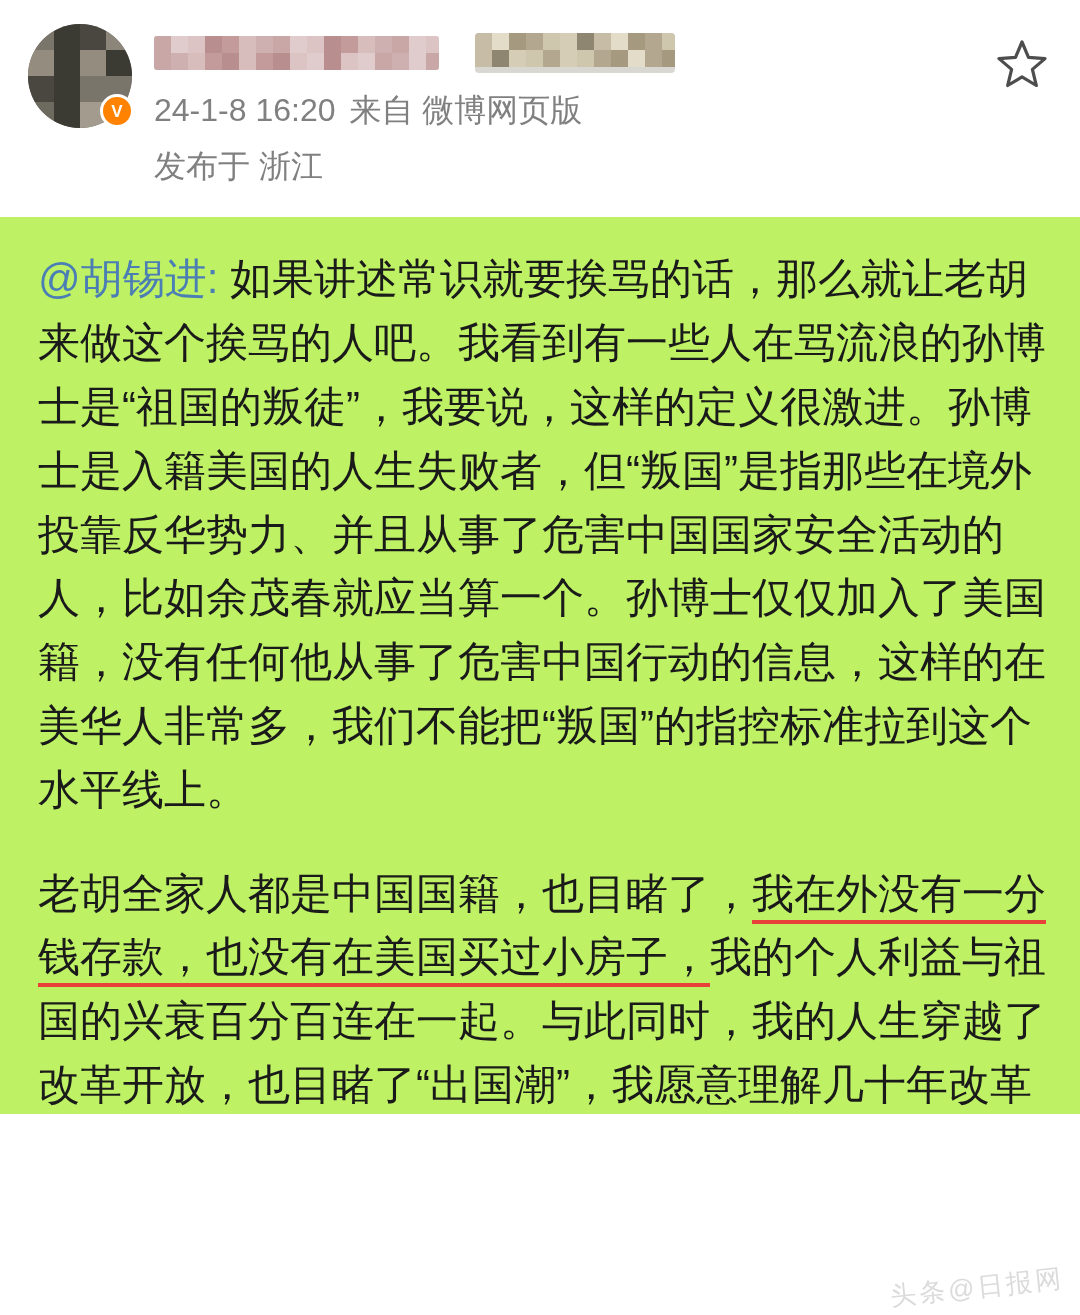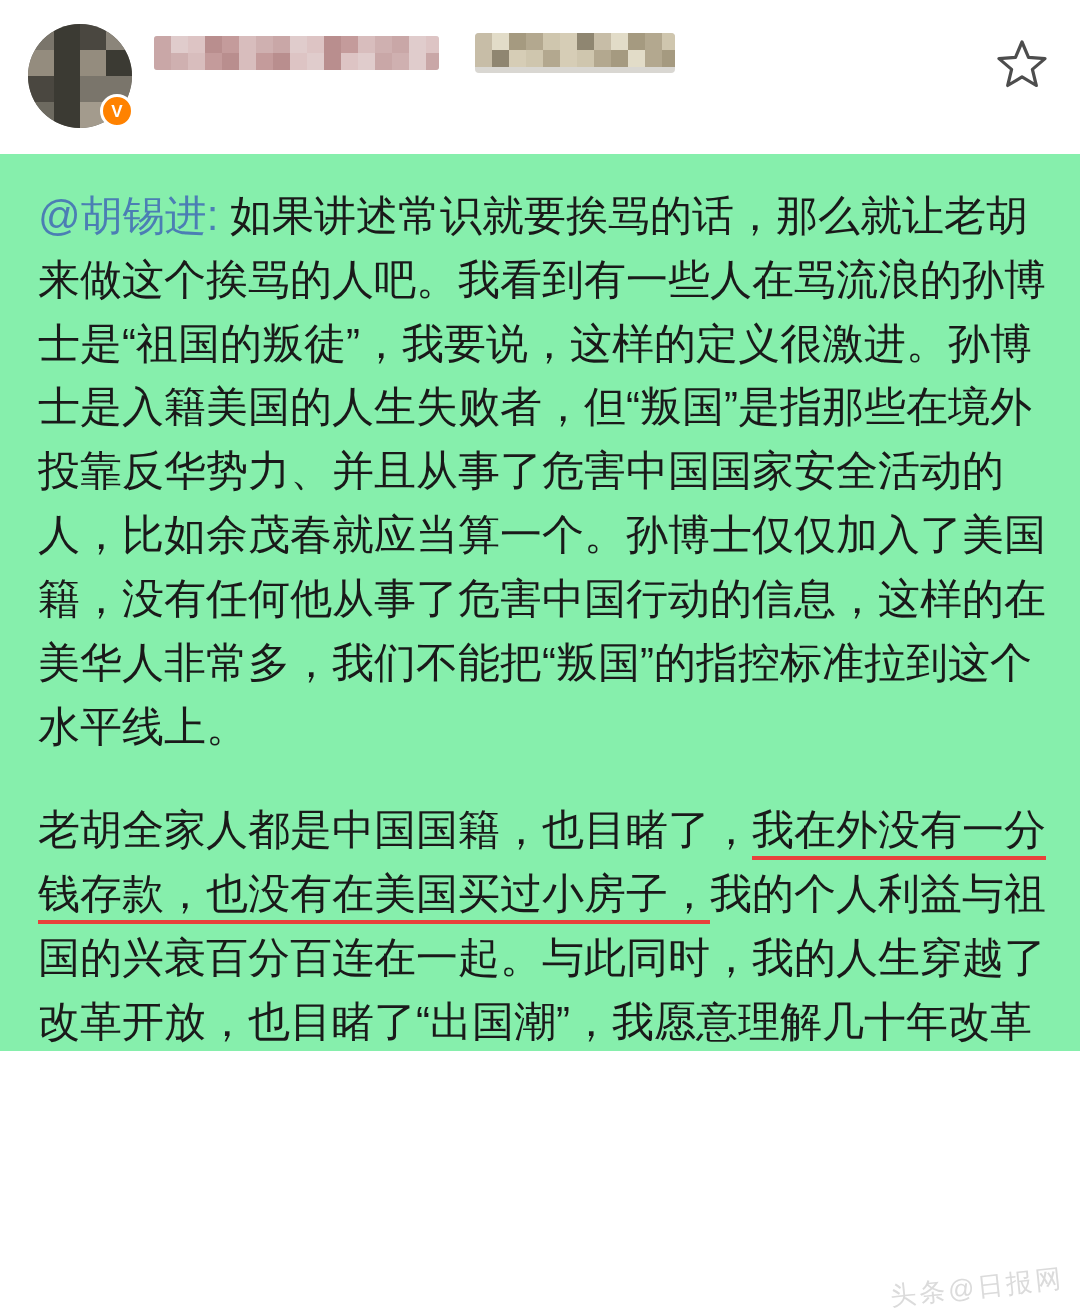--- a/index.html
+++ b/index.html
@@ -115,21 +115,21 @@
   .ul-red {
     border-bottom: 4px solid #e8413a;
     padding-bottom: 3px;
   }
   .emoji {
     font-size: 40px;
   }
   
   .quote {
     margin: 26px 0 0 0;
-    background: #86efac;
+    background: #bef264;
     padding: 30px 34px 20px 38px;
     font-size: 42px;
     line-height: 1.52;
     color: #1a1a1a;
     height: 897px;
     overflow: hidden;
   }
   .quote .at {
     color: #4b7eb4;
   }
@@ -235,20 +235,26 @@
             <i class="px" style="left:68px;top:17px;width:17px;height:17px;background:#b3a88f"></i>
             <i class="px" style="left:85px;top:17px;width:17px;height:17px;background:#d6cdb6"></i>
             <i class="px" style="left:102px;top:17px;width:17px;height:17px;background:#cfc6ae"></i>
             <i class="px" style="left:119px;top:17px;width:17px;height:17px;background:#b3a88f"></i>
             <i class="px" style="left:136px;top:17px;width:17px;height:17px;background:#a59a80"></i>
             <i class="px" style="left:153px;top:17px;width:17px;height:17px;background:#e2dcc8"></i>
             <i class="px" style="left:170px;top:17px;width:17px;height:17px;background:#b3a88f"></i>
             <i class="px" style="left:187px;top:17px;width:17px;height:17px;background:#a59a80"></i>
           </div>
       </div>
+      <div class="meta">
+        <span>24-1-8 16:20</span><span class="sep"></span><span class="src">来自</span> <span class="src">微博网页版</span>
+      </div>
+      <div class="location">
+        <span>发布于</span> <span>浙江</span>
+      </div>
     </div>
 
     <div class="star-btn">
       <svg width="52" height="52" viewBox="0 0 52 52" aria-hidden="true">
         <path d="M26 4 L32.5 19.3 L49 20.6 L36.4 31.4 L40.3 47.5 L26 38.9 L11.7 47.5 L15.6 31.4 L3 20.6 L19.5 19.3 Z" fill="none" stroke="#4d4d4d" stroke-width="3.2" stroke-linejoin="round"></path>
       </svg>
     </div>
   </div>
 
 

